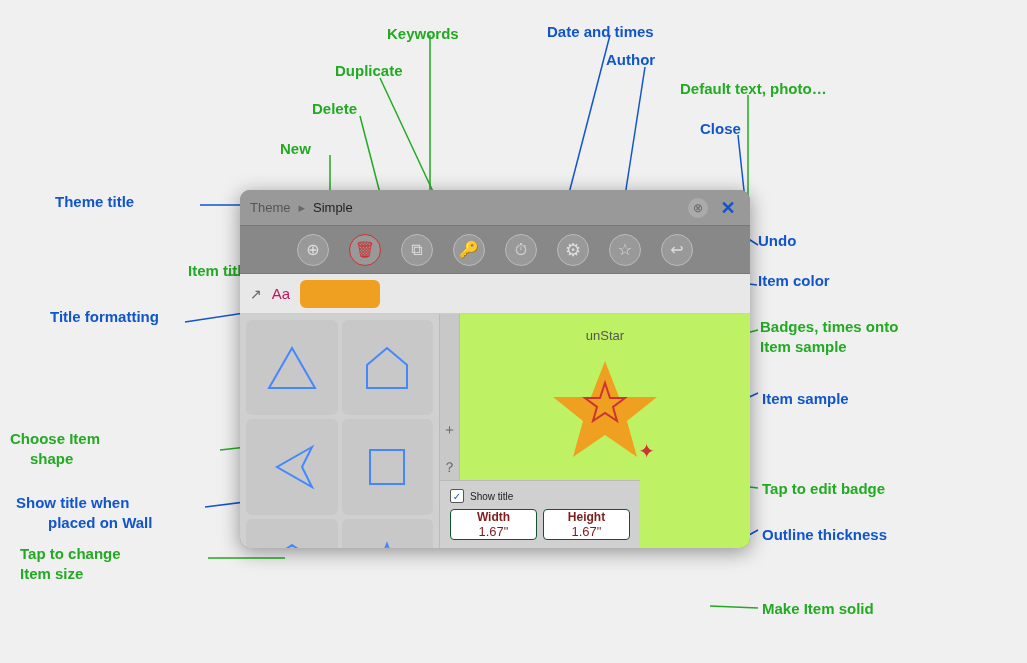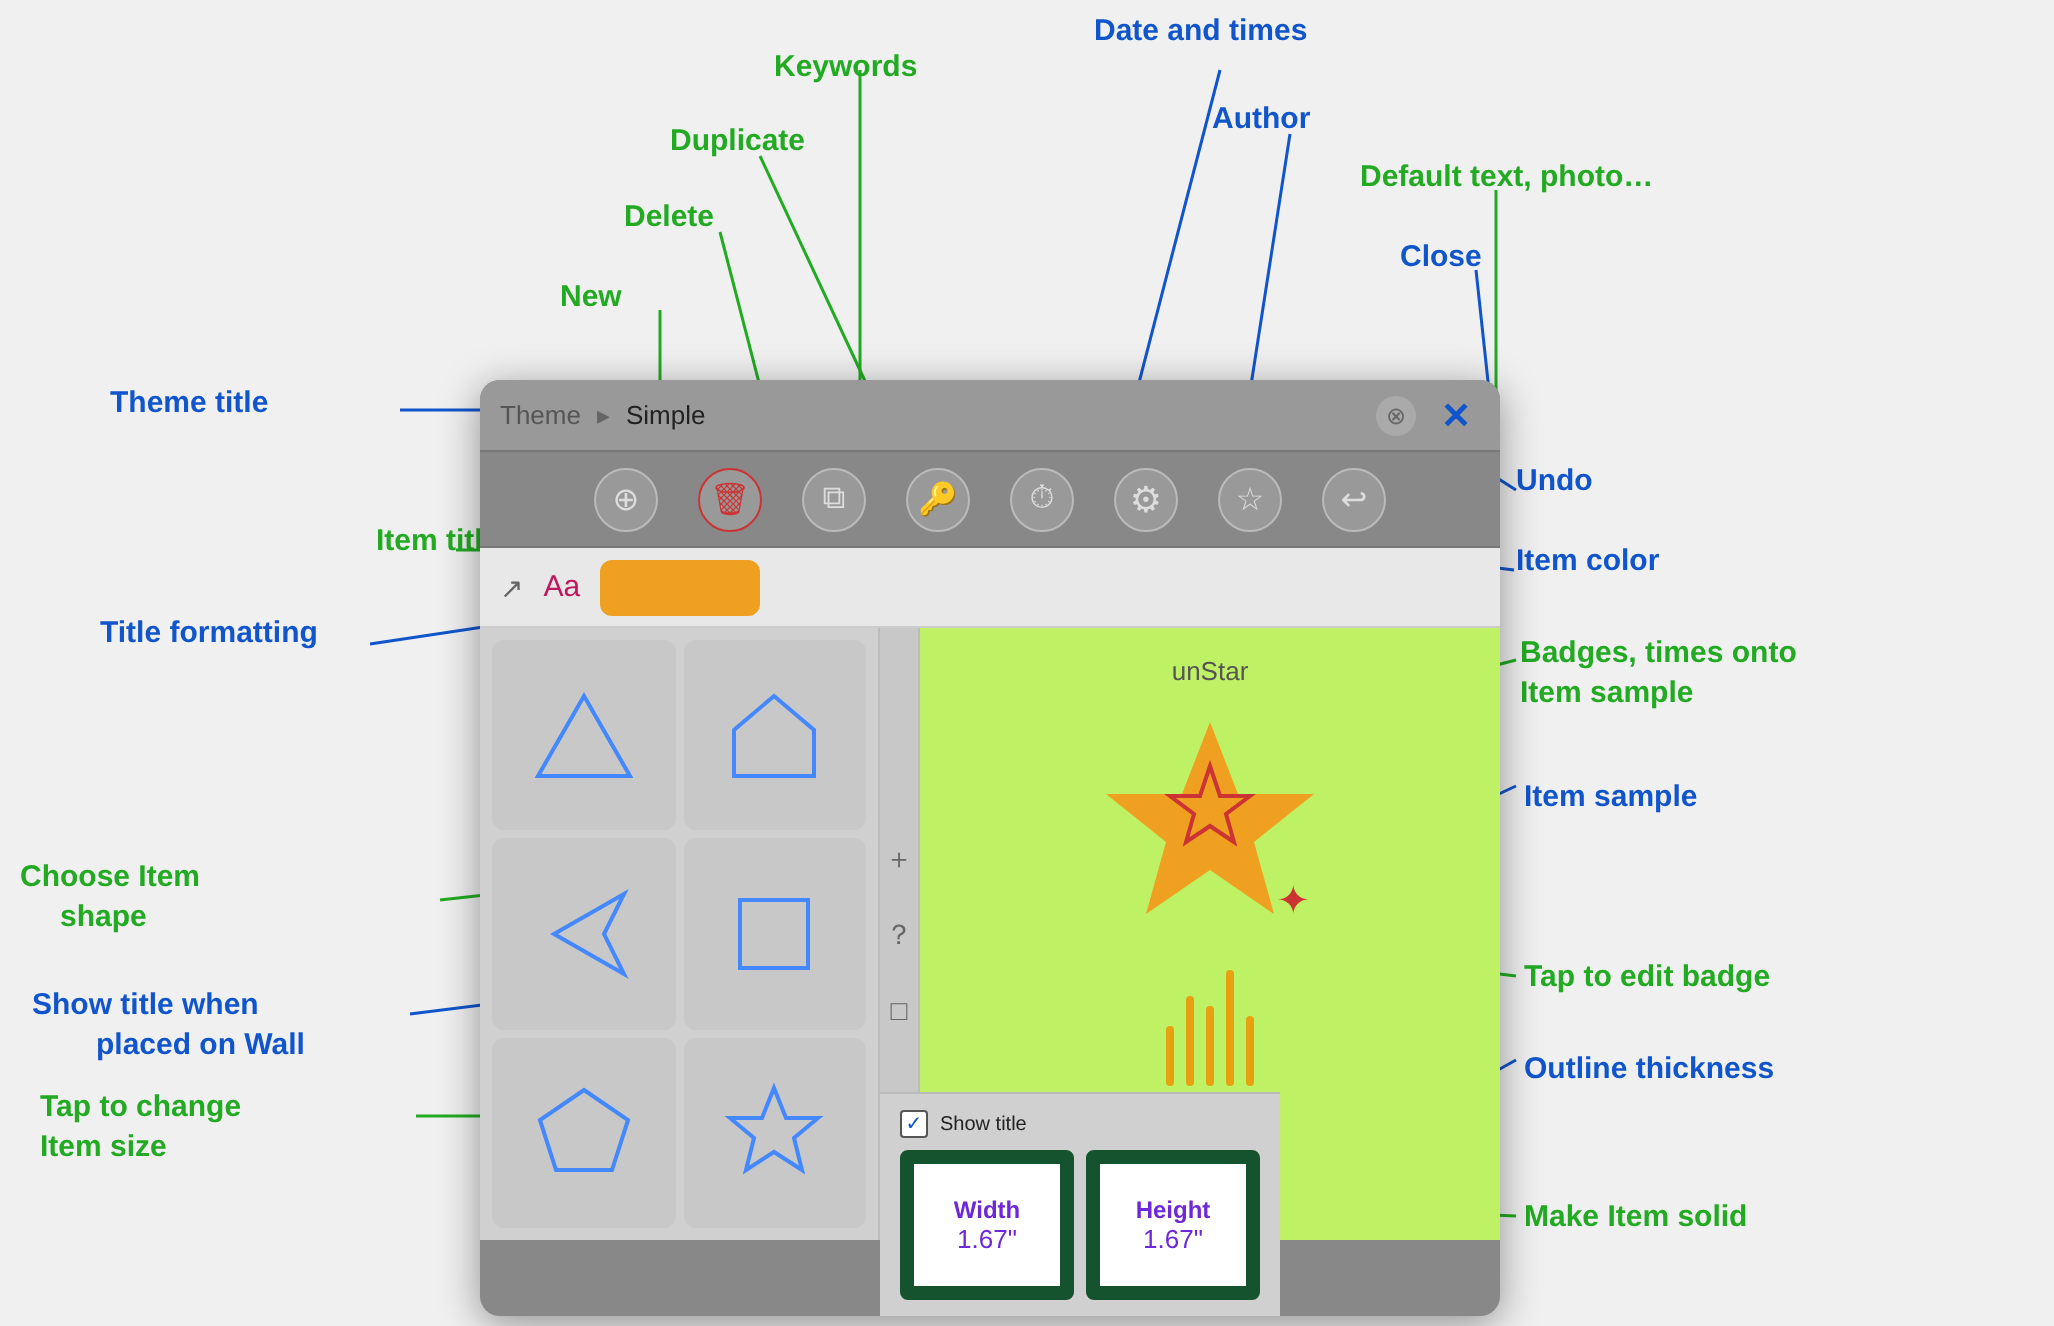--- a/index.html
+++ b/index.html
@@ -21,21 +21,21 @@
     }
     .label-green { color: #22aa22; }
     .label-blue { color: #1155cc; }
 
     
     .dialog {
       position: absolute;
       top: 190px;
       left: 240px;
       width: 510px;
-      height: 468px;
+      height: 358px;
       background: #888;
       border-radius: 10px;
       overflow: hidden;
       box-shadow: 0 4px 20px rgba(0,0,0,0.4);
     }
 
     
     .title-bar {
       background: #999;
       height: 36px;
@@ -272,26 +272,26 @@
       font-size: 10px;
       color: #222;
     }
     .size-row {
       display: flex;
       gap: 6px;
     }
     .size-box {
       flex: 1;
       background: white;
-      border: 7px solid #14532d;
+      border: 1px solid #14532d;
       border-radius: 4px;
-      padding: 16px;
+      padding: 0;
       text-align: center;
       font-size: 12px;
-      color: #6d28d9;
+      color: #7f1d1d;
     }
     .size-box .size-label {
       font-weight: 600;
       display: block;
     }
     .size-box .size-val {
       display: block;
       font-size: 13px;
     }
 
@@ -319,21 +319,21 @@
       pointer-events: none;
     }
   </style>
 </head>
 <body>
 
 <span class="label label-green" style="top:25px; left:387px;">Keywords</span>
 <span class="label label-green" style="top:62px; left:335px;">Duplicate</span>
 <span class="label label-green" style="top:100px; left:312px;">Delete</span>
 <span class="label label-green" style="top:140px; left:280px;">New</span>
-<span class="label label-blue" style="top:7px; left:547px;">Date and times</span>
+<span class="label label-blue" style="top:23px; left:547px;">Date and times</span>
 <span class="label label-blue" style="top:51px; left:606px;">Author</span>
 <span class="label label-green" style="top:80px; left:680px;">Default text, photo…</span>
 <span class="label label-blue" style="top:120px; left:700px;">Close</span>
 <span class="label label-blue" style="top:193px; left:55px;">Theme title</span>
 <span class="label label-green" style="top:262px; left:188px;">Item title</span>
 <span class="label label-blue" style="top:308px; left:50px;">Title formatting</span>
 <span class="label label-blue" style="top:232px; left:758px;">Undo</span>
 <span class="label label-blue" style="top:272px; left:758px;">Item color</span>
 <span class="label label-green" style="top:318px; left:760px;">Badges, times onto</span>
 <span class="label label-green" style="top:338px; left:760px;">Item sample</span>

